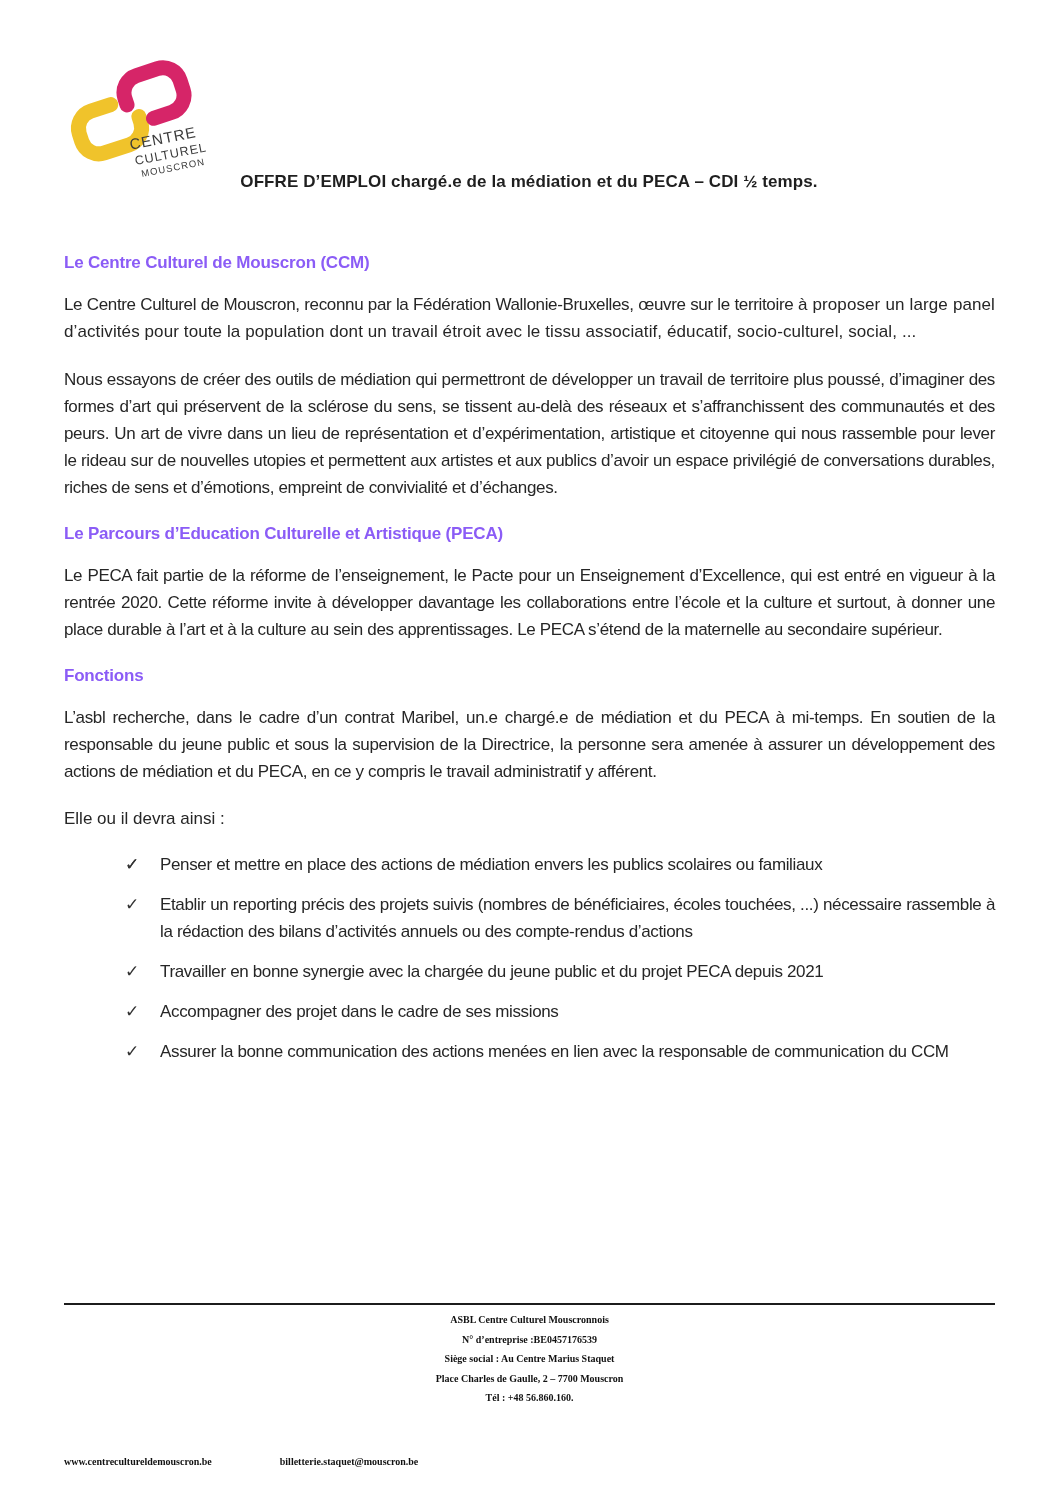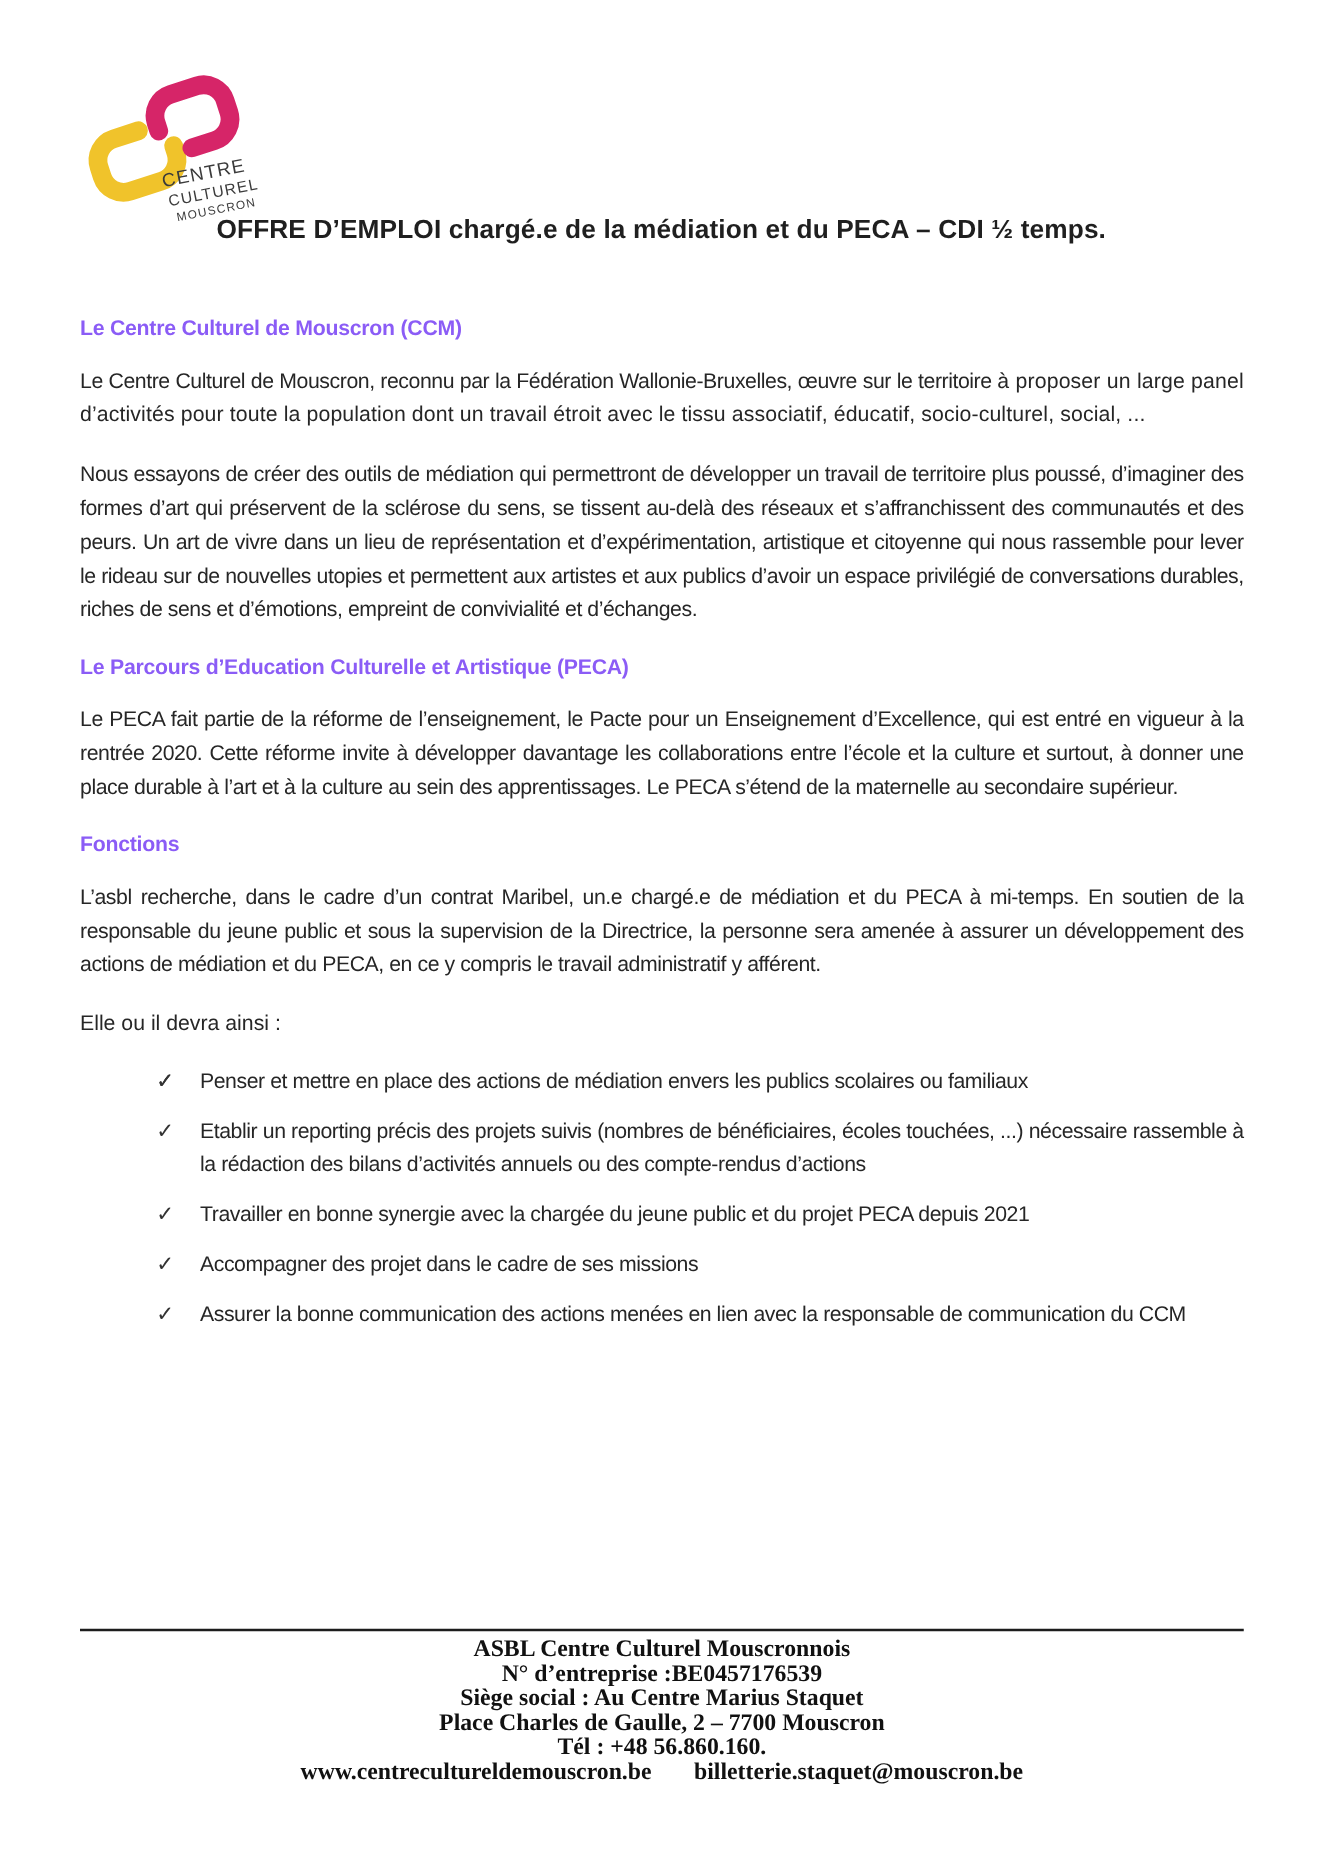--- a/index.html
+++ b/index.html
@@ -11,21 +11,21 @@
     font-family:"Liberation Sans", sans-serif;
     color:#262626;
     overflow:hidden;
   }
   
   .logo{position:absolute;top:60px;left:62px;width:170px;height:120px;}
   
   .doc-title{
     position:absolute;top:172px;left:0;width:100%;
     text-align:center;
-    font-size:21px;font-weight:600;letter-spacing:0.1px;color:#1f1f1f;
+    font-size:17px;font-weight:600;letter-spacing:0.1px;color:#1f1f1f;
   }
   
   .body{
     position:absolute;top:252px;left:64px;width:931px;
     font-size:17px;line-height:27px;
   }
   .narrow{letter-spacing:-0.35px;}
   h2{
     font-size:17px;line-height:22px;font-weight:bold;
     letter-spacing:-0.2px;margin:0;color:#8b5cf6;
@@ -46,24 +46,24 @@
     font-size:17px;color:#333;
   }
   
   .footer{
     position:absolute;top:1303px;left:64px;width:931px;
     border-top:2px solid #1c1c1c;
     padding-top:5px;
     text-align:center;
     font-family:"Liberation Serif", serif;
     font-weight:bold;
-    font-size:19px;line-height:19.5px;color:#111;
+    font-size:10px;line-height:19.5px;color:#111;
   }
   .footer .contact-row{
-    display:flex;justify-content:center;gap:34px;
+    display:flex;gap:68px;margin-top:44px;
   }
 </style>
 </head>
 <body>
 
 <div class="page">
 
   <div class="logo">
     <svg width="170" height="120" viewBox="0 0 170 120">
 

